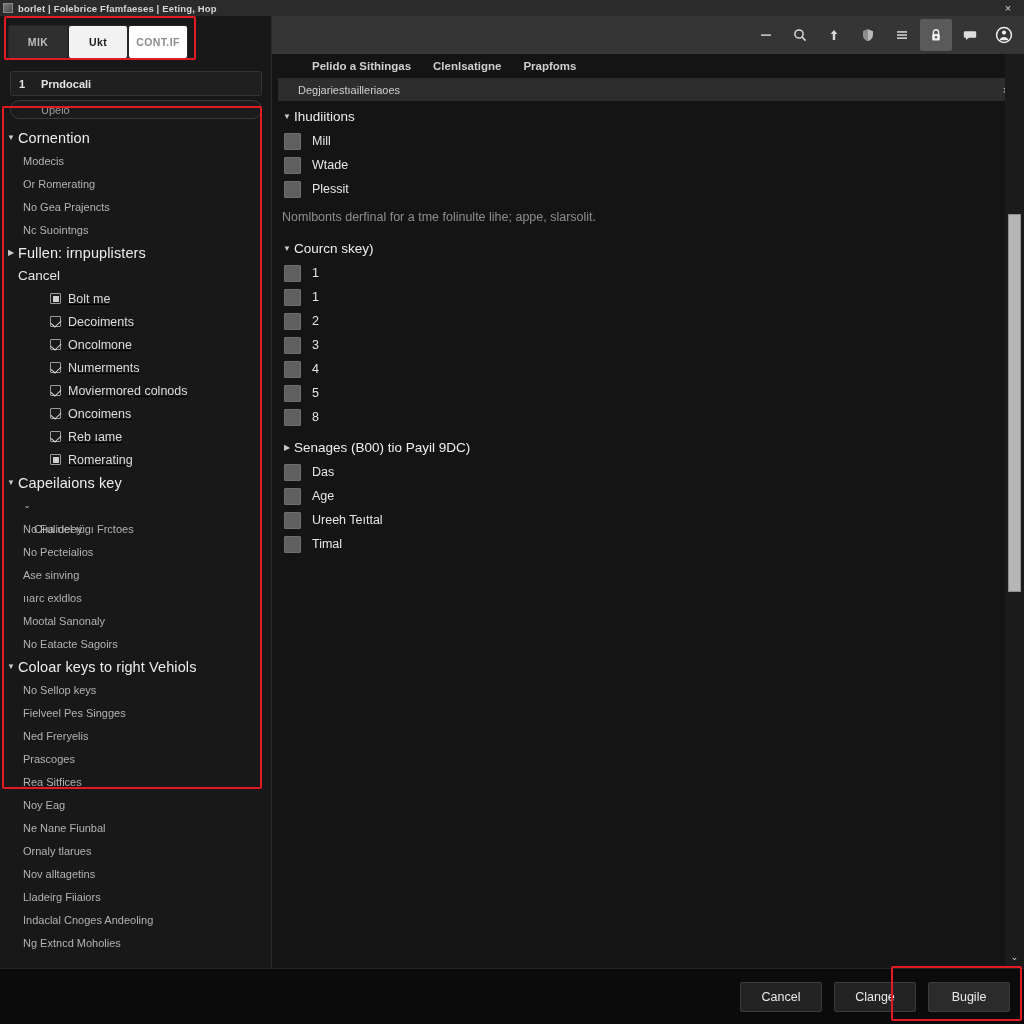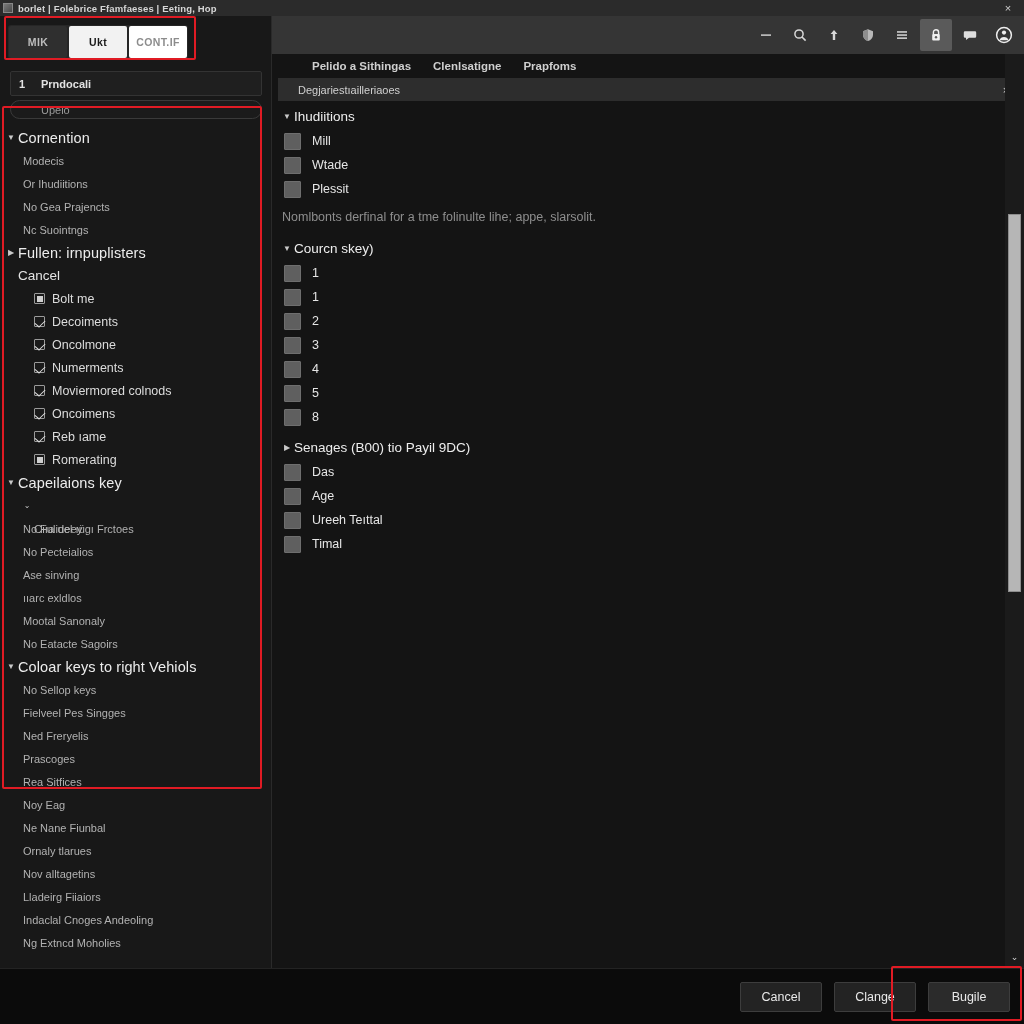--- a/index.html
+++ b/index.html
@@ -145,21 +145,21 @@
   .t-lbl { filter: blur(.32px); }
 
   .lvl-root   { padding-left: 4px; }
   .lvl-root .t-lbl   { font-size: 14.5px; color:#ececec; letter-spacing:.1px; }
   .lvl-plain  { padding-left: 18px; }
   .lvl-plain .t-lbl  { font-size: 13.5px; color:#e4e4e4; }
   .lvl-sub    { padding-left: 20px; }
   .lvl-sub .t-lbl    { font-size: 11.5px; color:#b9b9b9;margin-top:46px; }
   .lvl-leaf   { padding-left: 23px; }
   .lvl-leaf .t-lbl   { font-size: 11px; color:#b2b2b2; }
-  .lvl-act    { padding-left: 34px; }
+  .lvl-act    { padding-left: 50px; text-decoration: underline; }
   .lvl-act .t-lbl    { font-size: 12.5px; color:#dcdcdc; }
 
   .cbx-mini {
     width: 11px; height: 11px; flex:none;
     border: 1px solid #9a9a9a;
     margin-right: 7px;
     position: relative;
     border-radius: 1px;
     background: #1a1a1a;
   }
@@ -387,21 +387,21 @@
 
     <div class="tree" id="tree">
         <div class="t-node lvl-root">
           <span class="arrow">▼</span>
           <span class="t-lbl">Cornention</span>
         </div>
         <div class="t-node lvl-leaf">
           <span class="t-lbl">Modecis</span>
         </div>
         <div class="t-node lvl-leaf">
-          <span class="t-lbl">Or Ihudiitions</span>
+          <span class="t-lbl">Or Romerating</span>
         </div>
         <div class="t-node lvl-leaf">
           <span class="t-lbl">No Gea Prajencts</span>
         </div>
         <div class="t-node lvl-leaf">
           <span class="t-lbl">Nc Suointngs</span>
         </div>
         <div class="t-node lvl-root">
           <span class="arrow">▶</span>
           <span class="t-lbl">Fullen: irnpuplisters</span>

